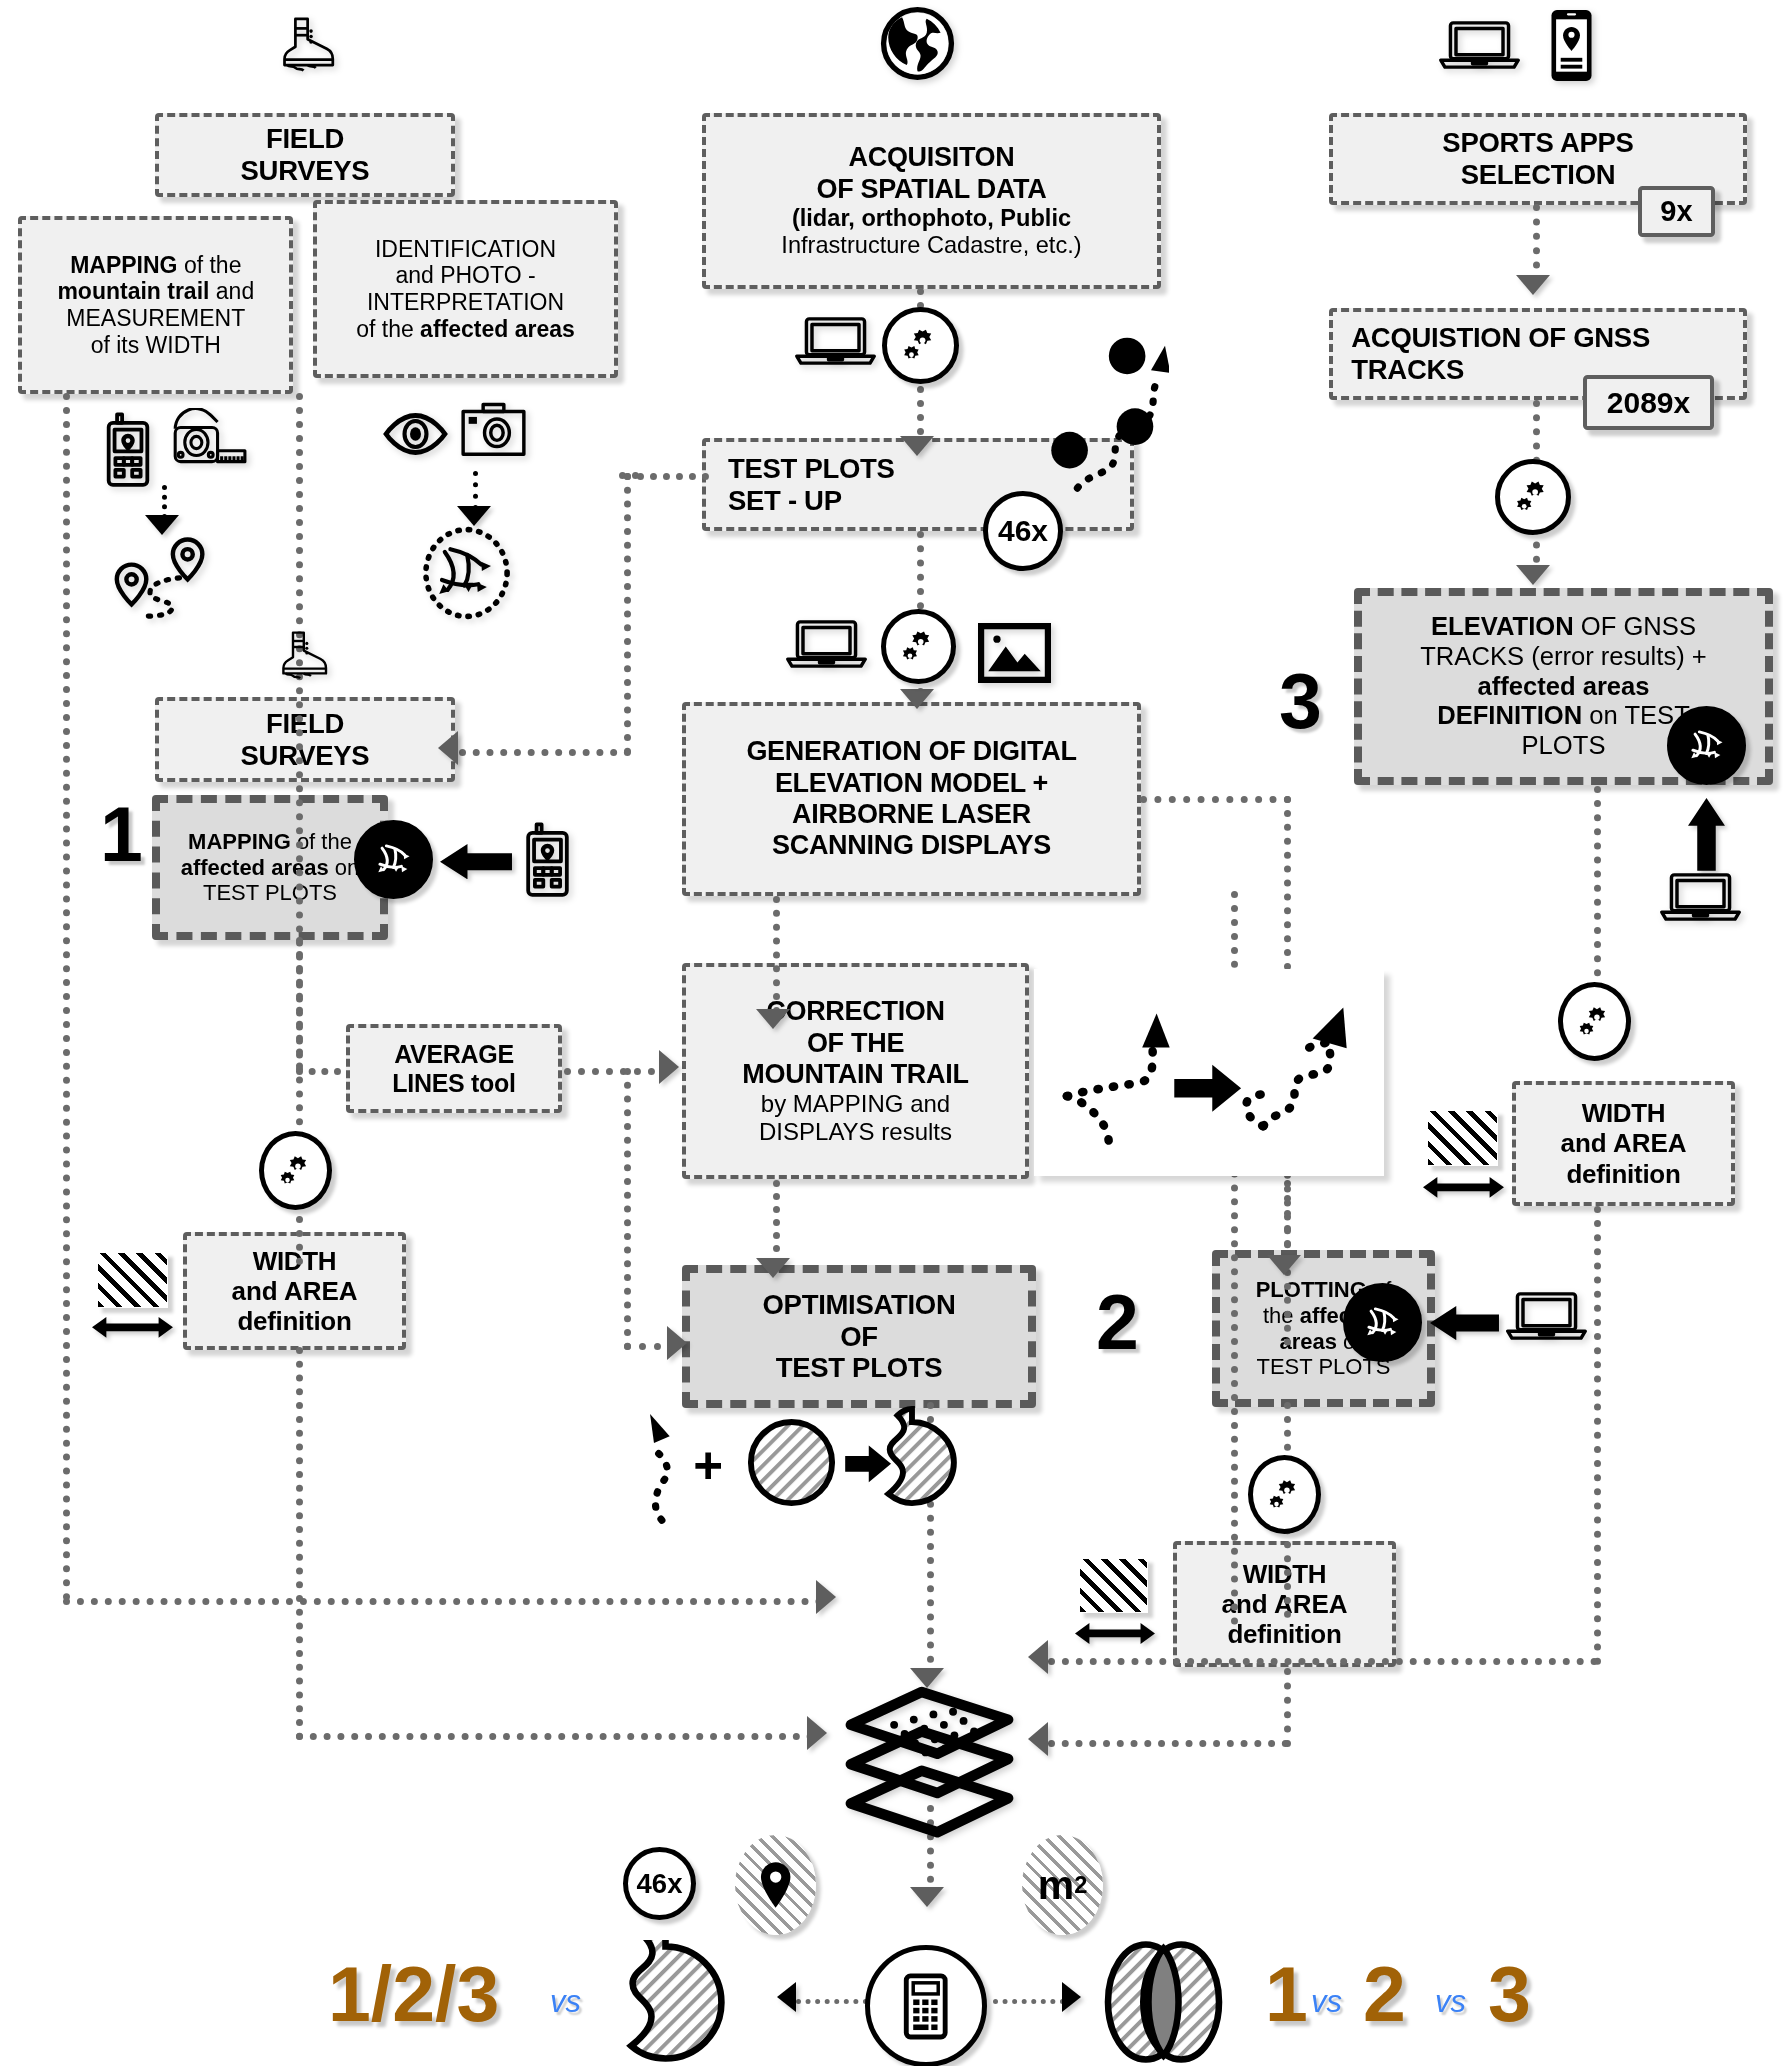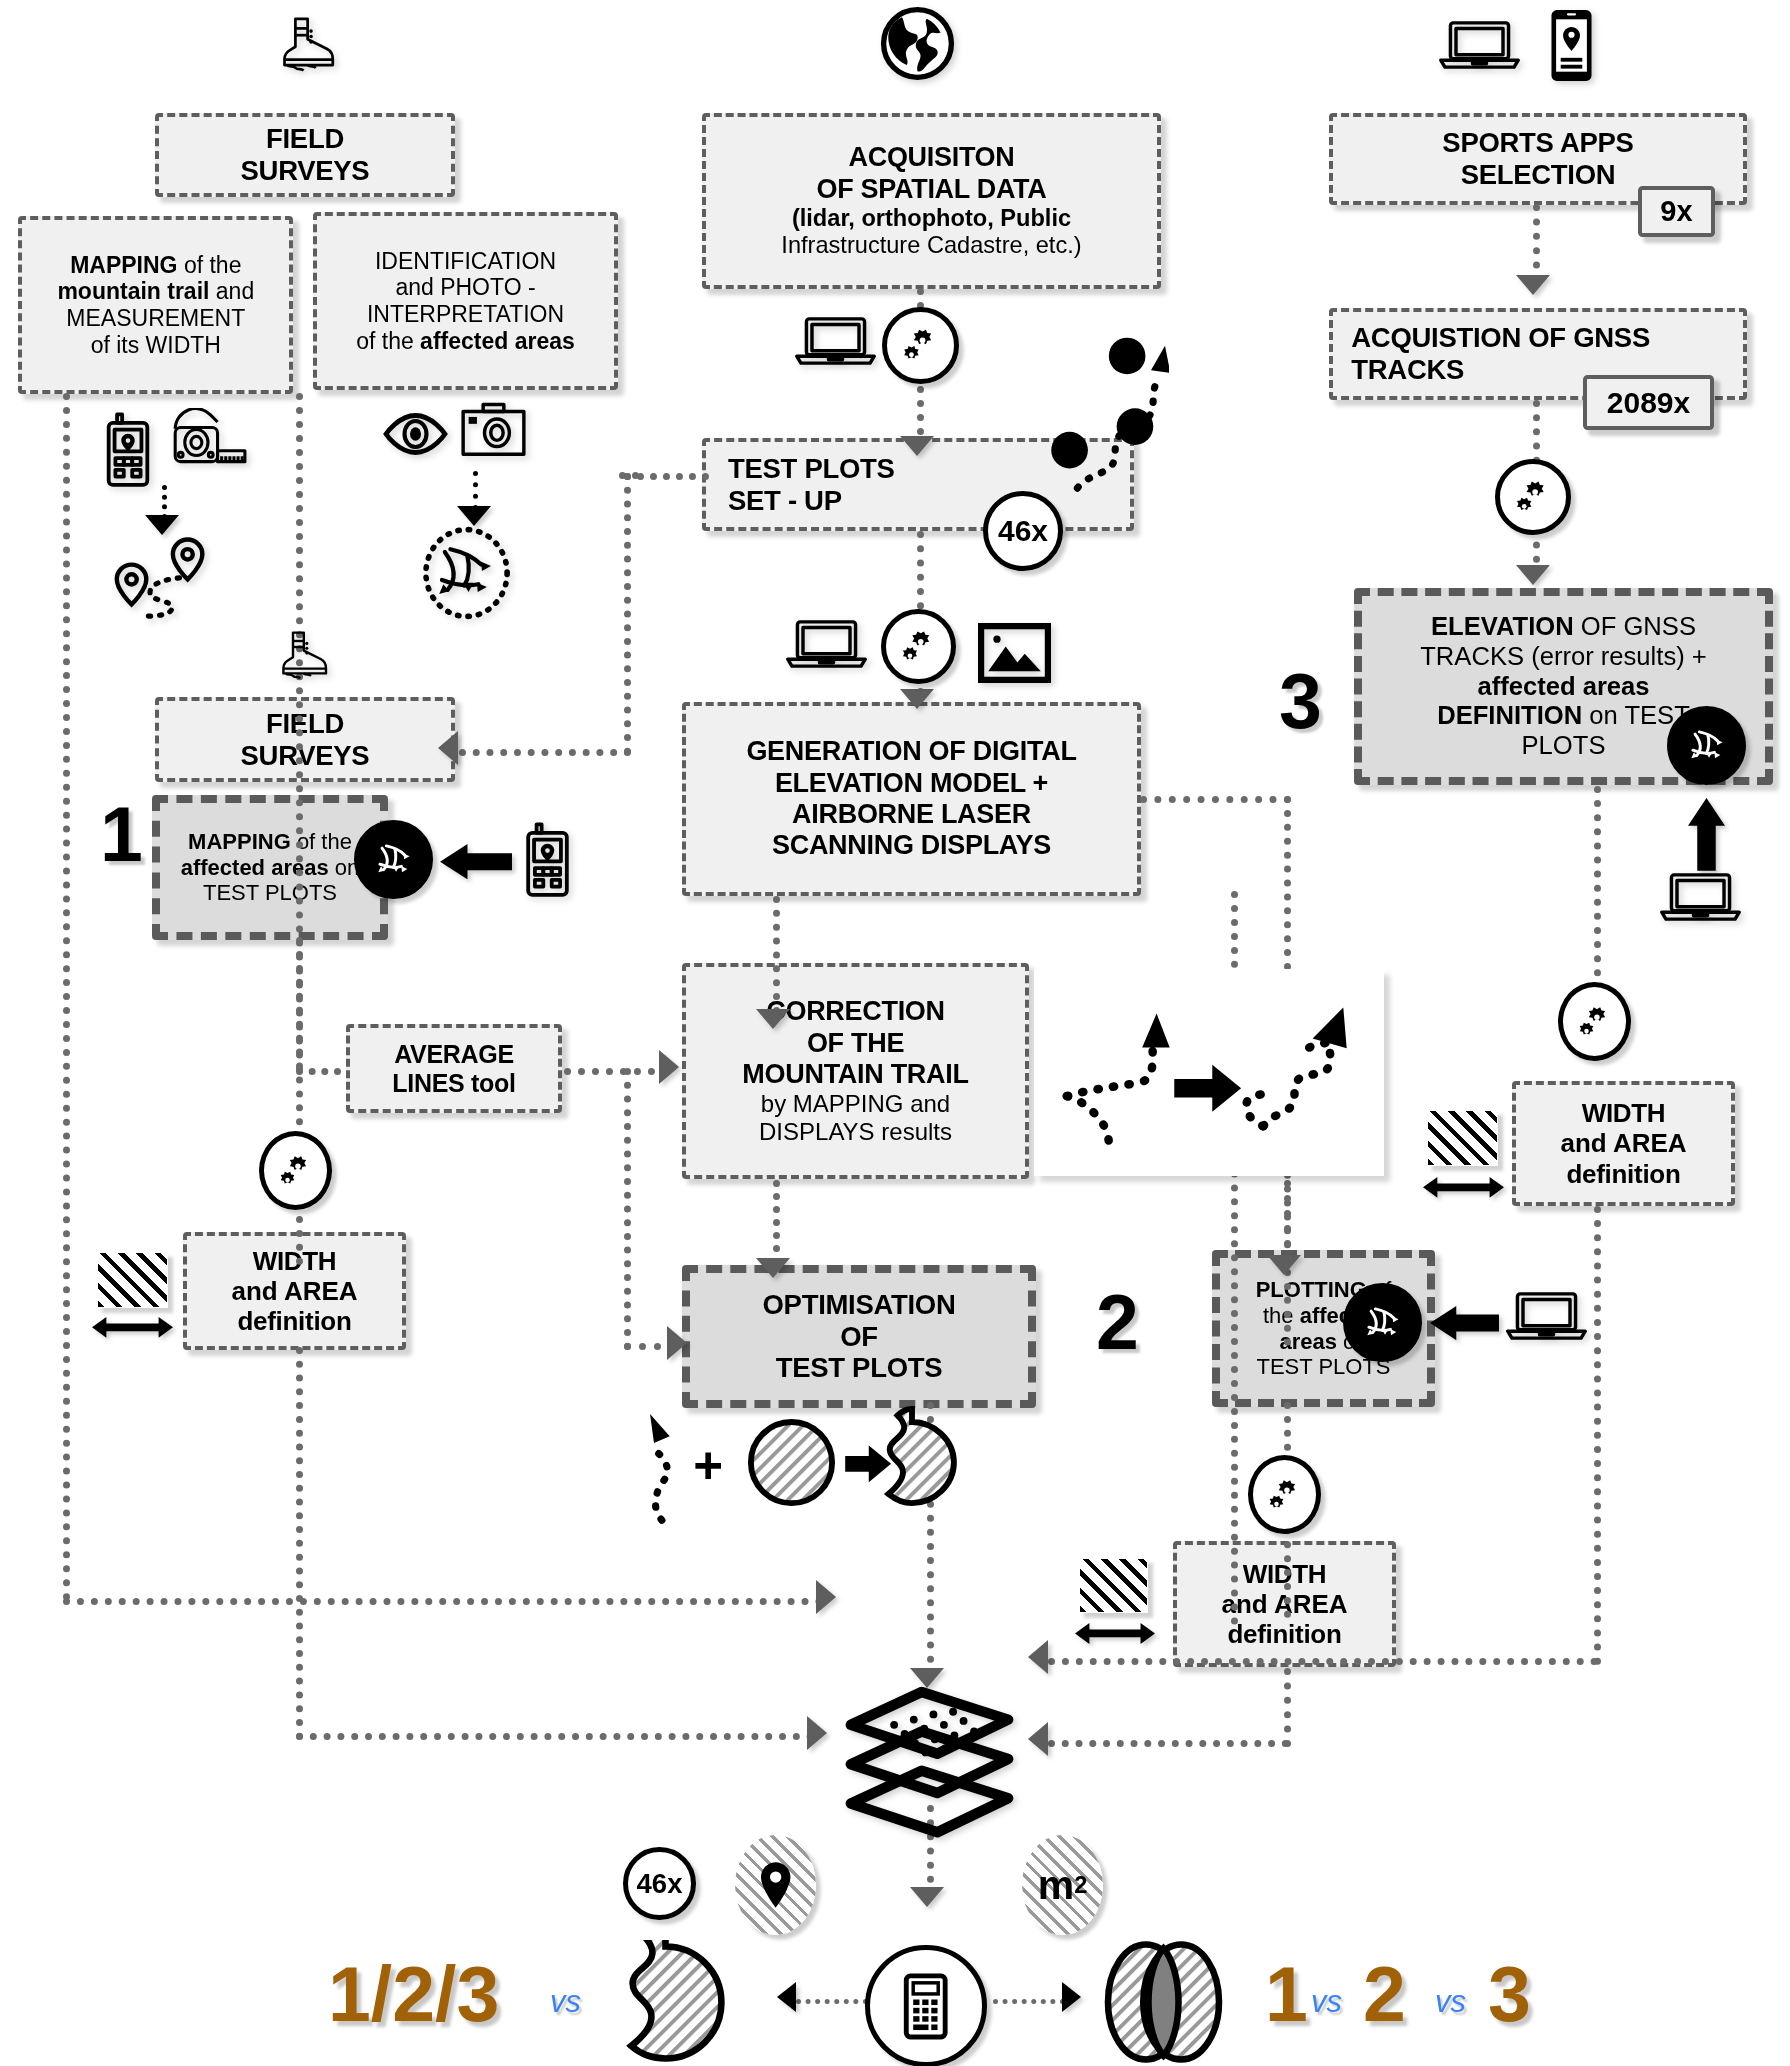--- a/index.html
+++ b/index.html
@@ -227,21 +227,21 @@
     <span class="ln ttl">SURVEYS</span>
   </div>
 
   <div class="box" style="left:18.3px; top:216px; width:275px; height:178px; font-size:23px; align-items:flex-start;">
     <span class="ln" style="width:100%;text-align:center;"><b>MAPPING</b><span> of the</span></span>
     <span class="ln" style="width:100%;text-align:center;"><b>mountain trail</b><span> and</span></span>
     <span class="ln" style="width:100%;text-align:center;">MEASUREMENT</span>
     <span class="ln" style="width:100%;text-align:center;">of its WIDTH</span>
   </div>
 
-  <div class="box" style="left:313px; top:212px; width:305px; height:178px; font-size:23px;">
+  <div class="box" style="left:313px; top:200px; width:305px; height:178px; font-size:23px;">
     <span class="ln">IDENTIFICATION</span>
     <span class="ln">and PHOTO -</span>
     <span class="ln">INTERPRETATION</span>
     <span class="ln"><span>of the </span><b>affected areas</b></span>
   </div>
 
   <div class="icon" style="left:98px; top:406px; width:60px; height:84px;">
     <svg viewBox="0 0 70 100">
         <g fill="none" stroke="#000" stroke-width="4.5" stroke-linejoin="round">
       <rect x="12" y="20" width="46" height="74" rx="5"></rect>

